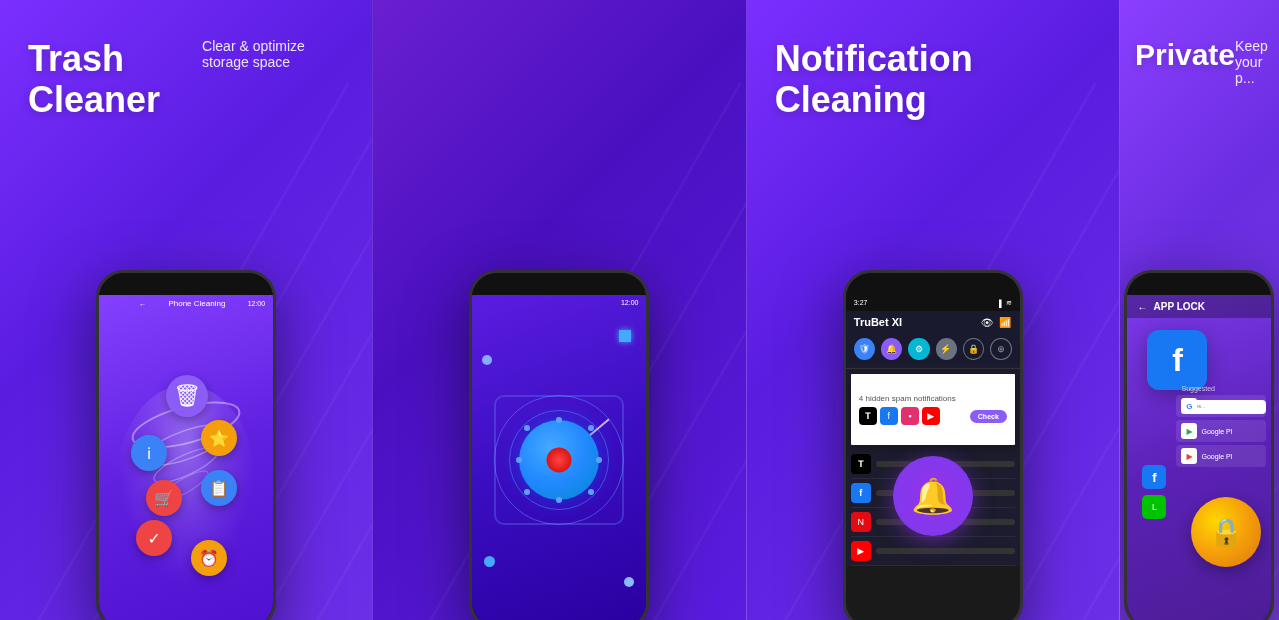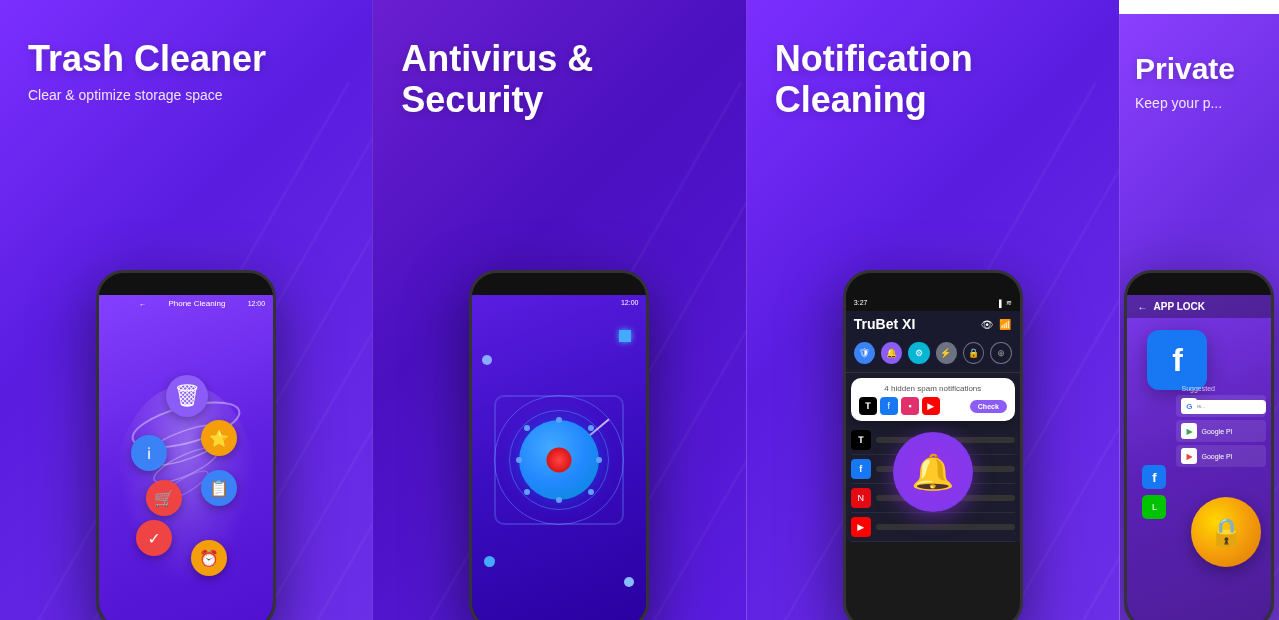--- a/index.html
+++ b/index.html
@@ -9,21 +9,21 @@
       overflow: hidden;
       font-family: 'Arial', sans-serif;
       display: flex;
     }
 
     .panel {
       flex: 1;
       position: relative;
       overflow: hidden;
       display: flex;
-      flex-direction: column;
+      flex-direction: row;
       align-items: flex-start;
       padding: 38px 28px 20px 28px;
     }
 
     .panel-1 {
       background: linear-gradient(135deg, #7b2fff 0%, #5a1de0 40%, #6c2fe8 100%);
     }
     .panel-2 {
       background: linear-gradient(135deg, #6a1fd0 0%, #4a10c0 40%, #5a1de0 100%);
       border-left: 1px solid rgba(255,255,255,0.15);
@@ -240,21 +240,21 @@
     .notif-app-bar {
       background: #1a1a2e;
       padding: 5px 8px;
       display: flex;
       justify-content: space-between;
       align-items: center;
     }
 
     .notif-app-name {
       color: white;
-      font-size: 14px;
+      font-size: 11px;
       font-weight: bold;
     }
 
     .notif-app-icons {
       display: flex;
       gap: 6px;
     }
 
     .notif-app-icon-btn {
       color: white;
@@ -288,24 +288,23 @@
     .notif-divider {
       height: 1px;
       background: #333;
       margin: 3px 0;
     }
 
     
     .spam-card {
       background: white;
       margin: 5px;
-      border-radius: 10px;
-      padding: 6px 8px;
+      border-radius: 1px;
+      padding: 20px 8px;
       box-shadow: 0 3px 10px rgba(0,0,0,0.3);
-      text-align: center;
     }
 
     .spam-card-header {
       font-size: 8px;
       color: #555;
       margin-bottom: 4px;
     }
 
     .spam-card-row {
       display: flex;
@@ -575,21 +574,20 @@
 </div>
 
 <div class="panel panel-2">
   <div class="diagonal-stripes">
     <div class="stripe" style="left:15%"></div>
     <div class="stripe" style="left:35%"></div>
     <div class="stripe" style="left:55%"></div>
     <div class="stripe" style="left:75%"></div>
   </div>
 
-  <h1 class="panel-title">Antivirus &amp; Security</h1>
 
   <div class="phone-container">
     <div class="phone">
       <div class="phone-screen phone-screen-2">
 
         <div style="display:flex;justify-content:flex-end;padding:4px 8px;">
           <span style="color:white;font-size:7px;">12:00</span>
         </div>
 
         <div class="radar-container">
@@ -711,21 +709,21 @@
         </div>
 
         <div class="notif-bell-overlay">
           🔔
         </div>
       </div>
     </div>
   </div>
 </div>
 
-<div class="panel panel-4" style="flex:0 0 160px;padding:38px 15px 20px 15px;overflow:hidden;margin-top:14px;">
+<div class="panel panel-4" style="flex:0 0 160px;padding:38px 15px 20px 15px;overflow:hidden;">
   <div class="diagonal-stripes">
     <div class="stripe" style="left:20%"></div>
     <div class="stripe" style="left:50%"></div>
     <div class="stripe" style="left:80%"></div>
   </div>
 
   <h1 class="panel-title" style="font-size:30px;">Private</h1>
   <p class="panel-subtitle">Keep your p...</p>
 
   <div class="phone-container" style="bottom:-10px;">

